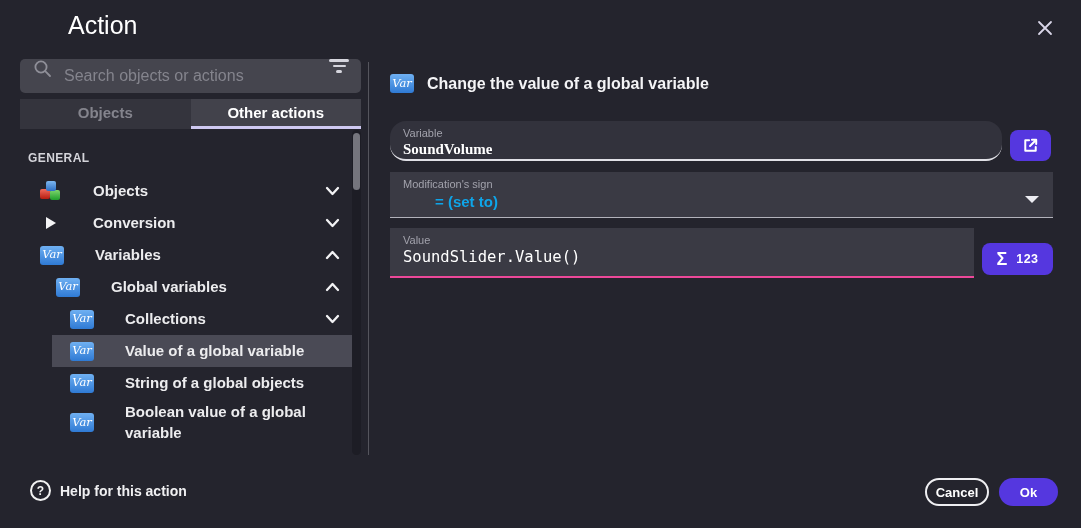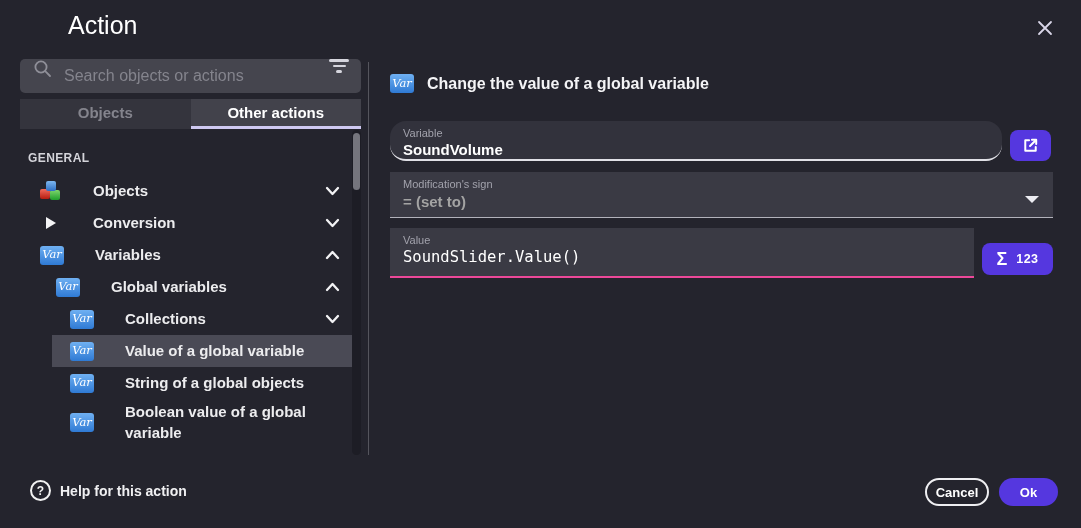--- a/index.html
+++ b/index.html
@@ -49,23 +49,23 @@
 
   
   .panel-header{position:absolute;left:390px;top:74px;display:flex;align-items:center;gap:13px;}
   .panel-title{font-size:16px;font-weight:bold;color:#f4f4f6;}
 
   .field{position:absolute;left:390px;padding:6px 0 0 13px;}
   .field .flabel{font-size:11px;color:#a2a2ac;display:block;}
   .field-variable{top:121px;width:612px;height:40px;background:#32323c;border-bottom:2px solid #e0e0e6;border-radius:16px;}
   .field-sign{top:172px;width:663px;height:46px;background:#3a3a44;border-bottom:1px solid #b2b2bb;cursor:pointer;}
   .field-value{top:228px;width:584px;height:50px;background:#3a3a44;border-bottom:2px solid #ec4899;}
-  .text-input{display:block;width:95%;background:transparent;border:none;outline:none;padding:0;margin-top:2px;font-size:15px;font-weight:bold;color:#ffffff;}
+  .text-input{display:block;width:95%;background:transparent;border:none;outline:none;padding:0;margin-top:2px;font-size:15px;font-weight:bold;color:#ffffff;font-family:Liberation Serif, serif;}
   .mono-input{font-family:"DejaVu Sans Mono",monospace;font-weight:normal;font-size:15.5px;}
-  .select-value{margin-top:3px;font-size:15px;font-weight:600;color:#a3a3a3;}
+  .select-value{margin-top:3px;font-size:15px;font-weight:600;color:#0ea5e9;margin-left:32px;}
   .caret{position:absolute;right:14px;top:24px;width:0;height:0;border-left:7px solid transparent;border-right:7px solid transparent;border-top:7px solid #ececf2;}
 
   .icon-btn{position:absolute;background:#5537df;border:none;border-radius:8px;display:flex;align-items:center;justify-content:center;cursor:pointer;}
   .open-btn{left:1010px;top:130px;width:41px;height:31px;}
   .expr-btn{left:982px;top:243px;width:71px;height:32px;gap:9px;}
   .expr-btn .sigma{font-size:18px;font-weight:bold;color:#ffffff;line-height:1;}
   .expr-btn .num{font-size:12.5px;font-weight:bold;color:#ffffff;letter-spacing:.5px;}
 
   
   .help{position:absolute;left:30px;top:480px;display:flex;align-items:center;gap:9px;cursor:pointer;}

